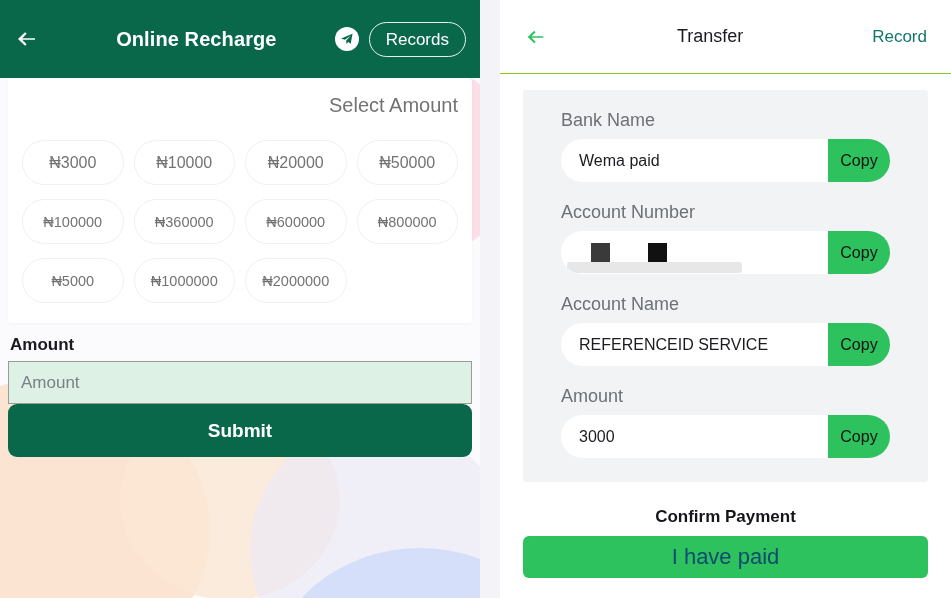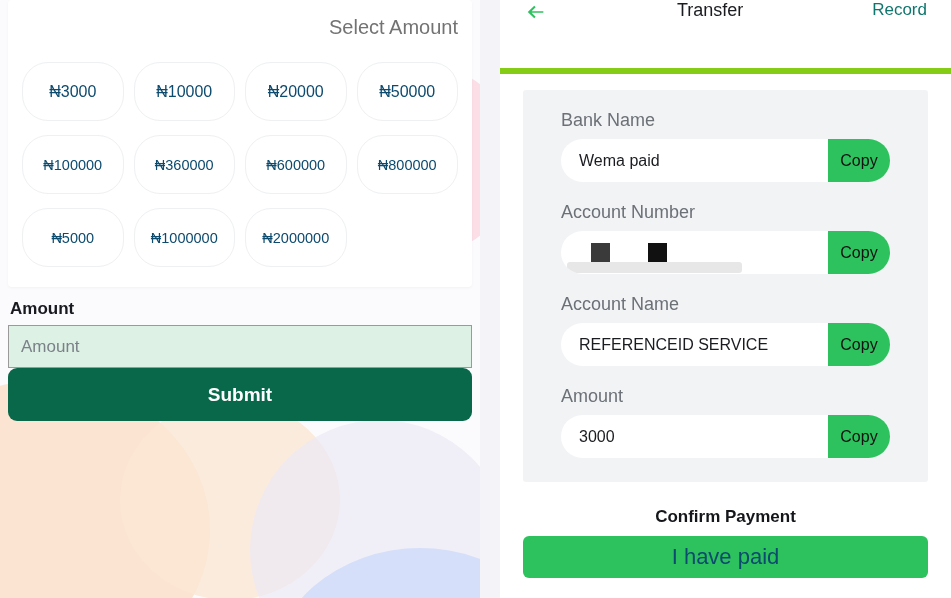--- a/index.html
+++ b/index.html
@@ -59,23 +59,23 @@
     background: #fff;
     border-radius: 4px;
     padding: 16px 14px 20px 14px;
     box-shadow: 0 1px 3px rgba(0,0,0,.04);
   }
   .card-title { font-size: 20px; color: #737373; margin-bottom: 23px; text-align: right; }
   .amt-grid { display: grid; grid-template-columns: repeat(4, 1fr); gap: 14px 10px; }
   .amt-pill {
     border: 1px solid #eef0f2;
     border-radius: 26px;
-    height: 59px;
+    height: 45px;
     display: flex; align-items: center; justify-content: center;
-    color: #0c4a6e; font-size: 16px;
+    color: #737373; font-size: 16px;
     background: #fff; cursor: pointer;
     font-family: inherit;
     white-space: nowrap;
   }
   .amt-pill.small { font-size: 14.5px; }
 
   .lp-form { position: relative; z-index: 2; padding: 8px 8px 0 8px; }
   .lp-label { font-size: 17px; font-weight: bold; color: #181a1f; margin: 4px 0 6px 2px; }
   .lp-input {
     width: 100%; height: 43px;
@@ -100,23 +100,23 @@
   
   .right-panel {
     position: relative;
     width: 451px; height: 598px;
     background: #ffffff;
     display: flex; flex-direction: column;
     overflow: hidden;
   }
   .rp-header {
     height: 74px; flex: 0 0 auto;
-    display: flex; 
+    display: flex; align-items: center;
     padding: 0 24px;
-    border-bottom: 6px solid #84cc16;
+    border-bottom: 1px solid #84cc16;
     background: #fff;
   }
   .back-arrow-green { width: 24px; height: 24px; flex: 0 0 auto; display:flex; align-items:center; justify-content:center; }
   .rp-title { flex: 1; text-align: center; font-size: 18px; color: #1b1c20; }
   .record-link { color: #0f766e; font-size: 17px; cursor: pointer; flex: 0 0 auto; }
 
   .rp-body { flex: 1 1 auto; padding: 16px 23px 0 23px; }
   .form-card { background: #f2f3f5; border-radius: 3px; padding: 20px 38px 24px 38px; }
   .fld-label { font-size: 18px; color: #6c7177; margin-bottom: 8px; }
   .fld-label + .fld-row { margin-bottom: 20px; }
@@ -161,20 +161,34 @@
 
 <div class="screen">
 
   <div class="left-panel">
     <div class="bg-blob blob-pink"></div>
     <div class="bg-blob blob-peach"></div>
     <div class="bg-blob blob-peach2"></div>
     <div class="bg-blob blob-lav"></div>
     <div class="bg-blob blob-blue"></div>
 
+    <div class="lp-header">
+      <div class="back-arrow-white">
+        <svg width="24" height="24" viewBox="0 0 24 24" aria-hidden="true">
+          <path d="M20 11.2H7.2l4.4-4.4-1.5-1.6L3 12l7.1 6.8 1.5-1.6-4.4-4.4H20z" fill="#ffffff"></path>
+        </svg>
+      </div>
+      <div class="lp-title">Online Recharge</div>
+      <div class="tg-icon">
+        <svg width="14" height="14" viewBox="0 0 24 24" aria-hidden="true">
+          <path d="M21.5 3L2 11l6.3 2.2L18.6 6.4l-8 8.1.3 6.2 3-3.7 4.4 3.2z" fill="#09684a"></path>
+        </svg>
+      </div>
+      <button class="records-btn">Records</button>
+    </div>
 
     <div class="amount-card">
       <div class="card-title">Select Amount</div>
       <div class="amt-grid">
         <button class="amt-pill">₦3000</button>
         <button class="amt-pill">₦10000</button>
         <button class="amt-pill">₦20000</button>
         <button class="amt-pill">₦50000</button>
         <button class="amt-pill small">₦100000</button>
         <button class="amt-pill small">₦360000</button>

